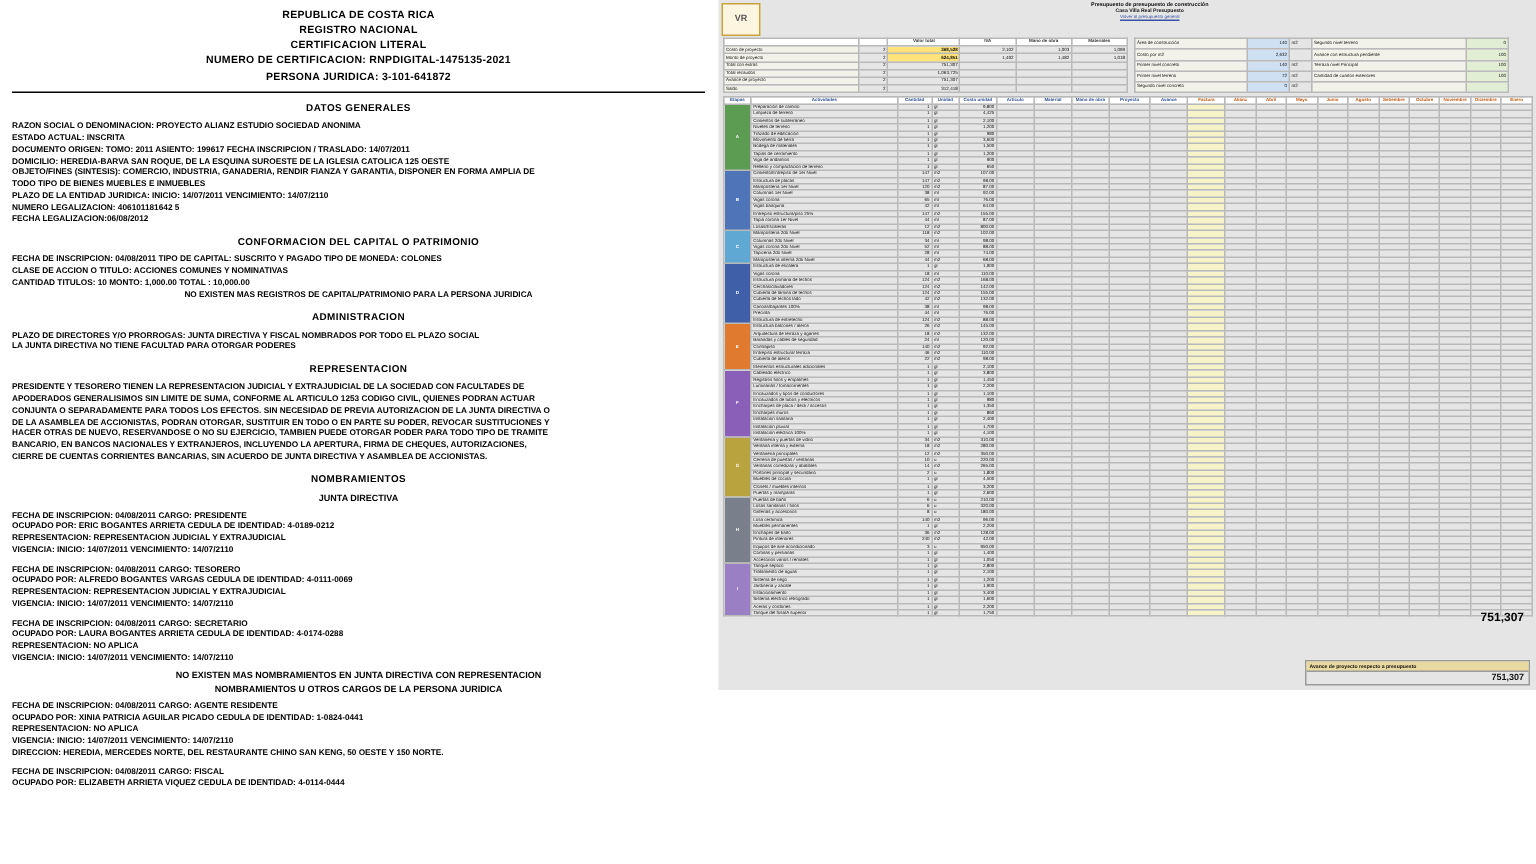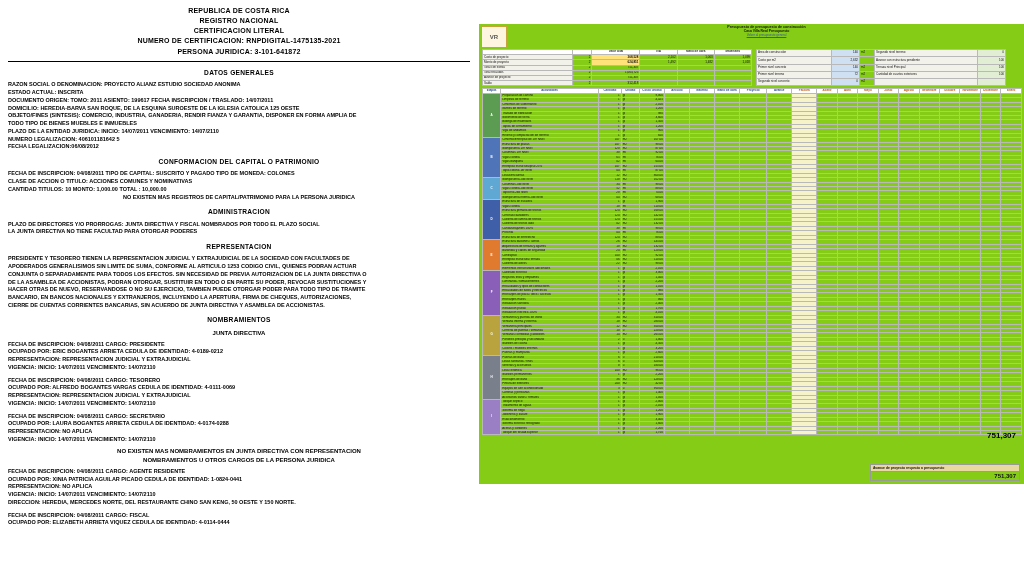--- a/index.html
+++ b/index.html
@@ -25,27 +25,26 @@
   .sec-title { text-align:center; font-weight:bold; font-size:6.6px; margin:7px 0 4px 0; letter-spacing:.3px;}
   .sec-sub { text-align:center; font-weight:bold; font-size:6px; margin:5px 0 3px 0;}
   .blk { font-weight:bold; font-size:5.5px; }
   .blk p { margin:0 0 0.5px 0; }
   .gap { height:5px; }
   .ctr { text-align:center; }
 
   
   .sheet {
     width:546px; height:460px;
-    background:#84cc16;
+    background:#e5e5e5;
     position:relative;
     font-size:3.1px;
     color:#111;
     overflow:hidden;
     border-left:1px solid #fff;
-    margin-top:24px;
   }
   .sheet-top { display:flex; }
   .vrbox {
     width:26px; height:22px; margin:2px 2px 0 2px;
     border:1px solid #c8a23a; background:#fdf5e0;
     display:flex; align-items:center; justify-content:center;
     font-size:6px; font-weight:bold; color:#555;
   }
   .topinfo { flex:1; padding-top:1px; }
   .topinfo .t1 { text-align:center; font-size:3.6px; font-weight:bold; }

